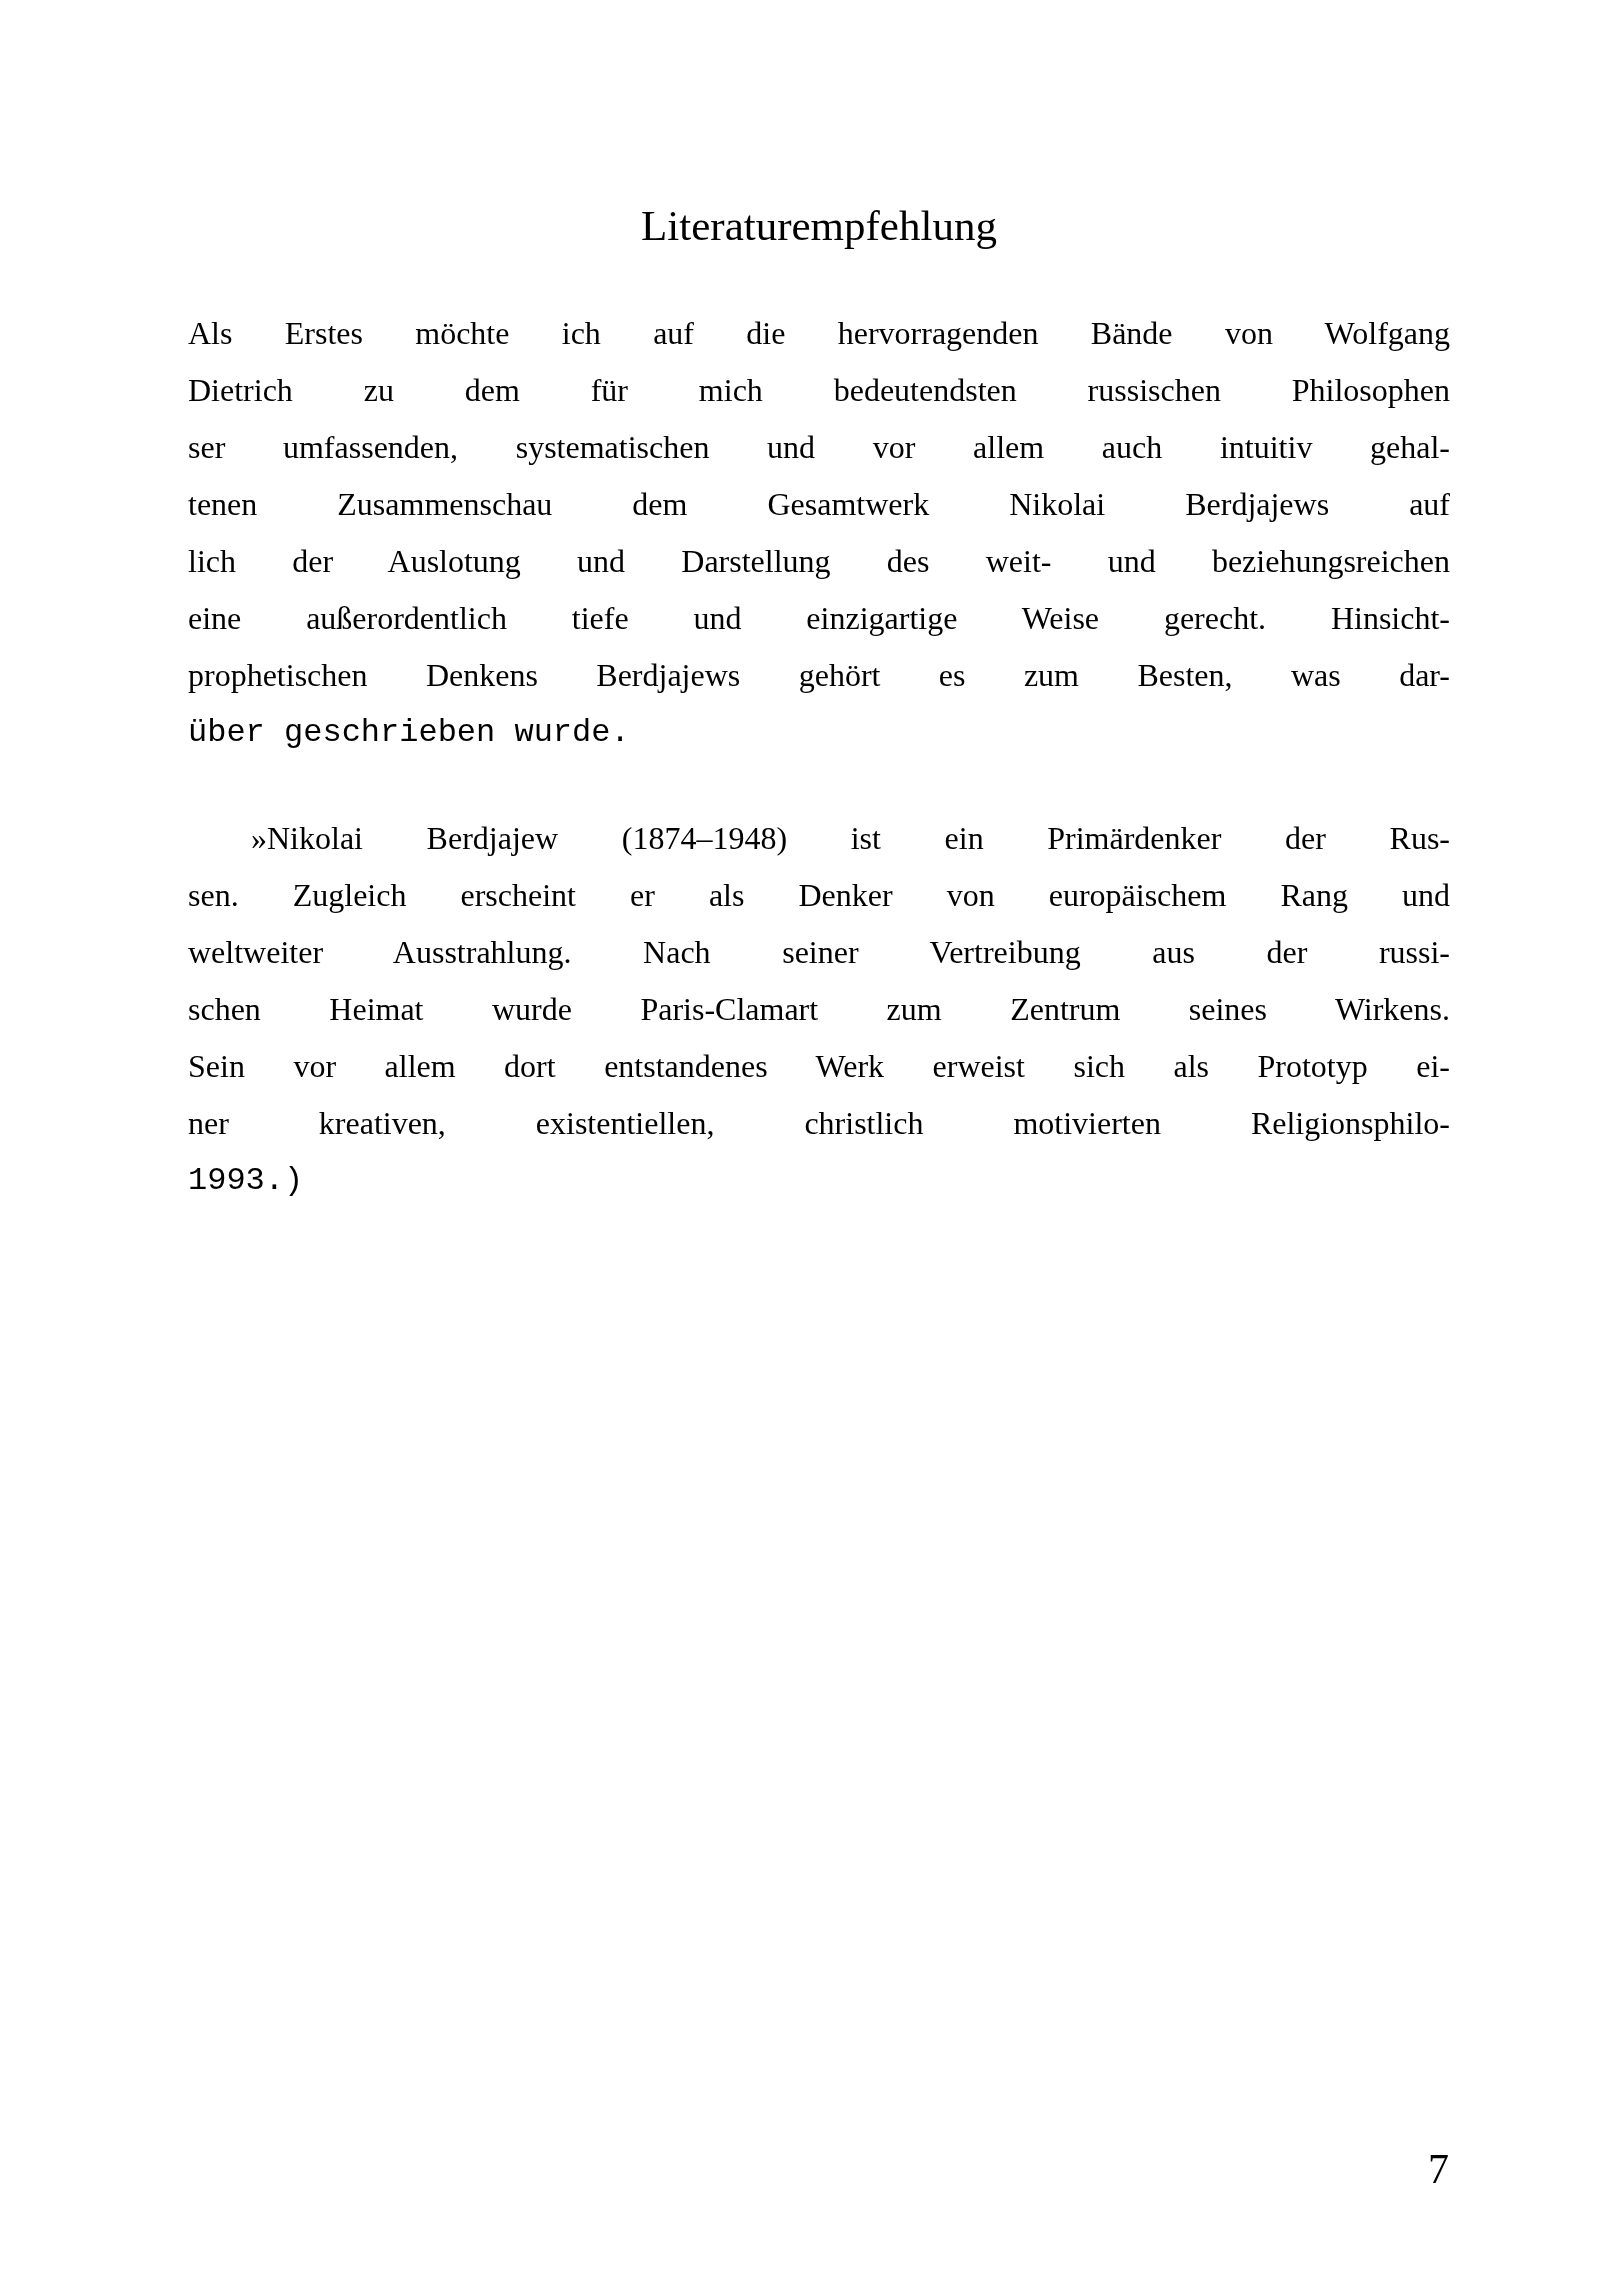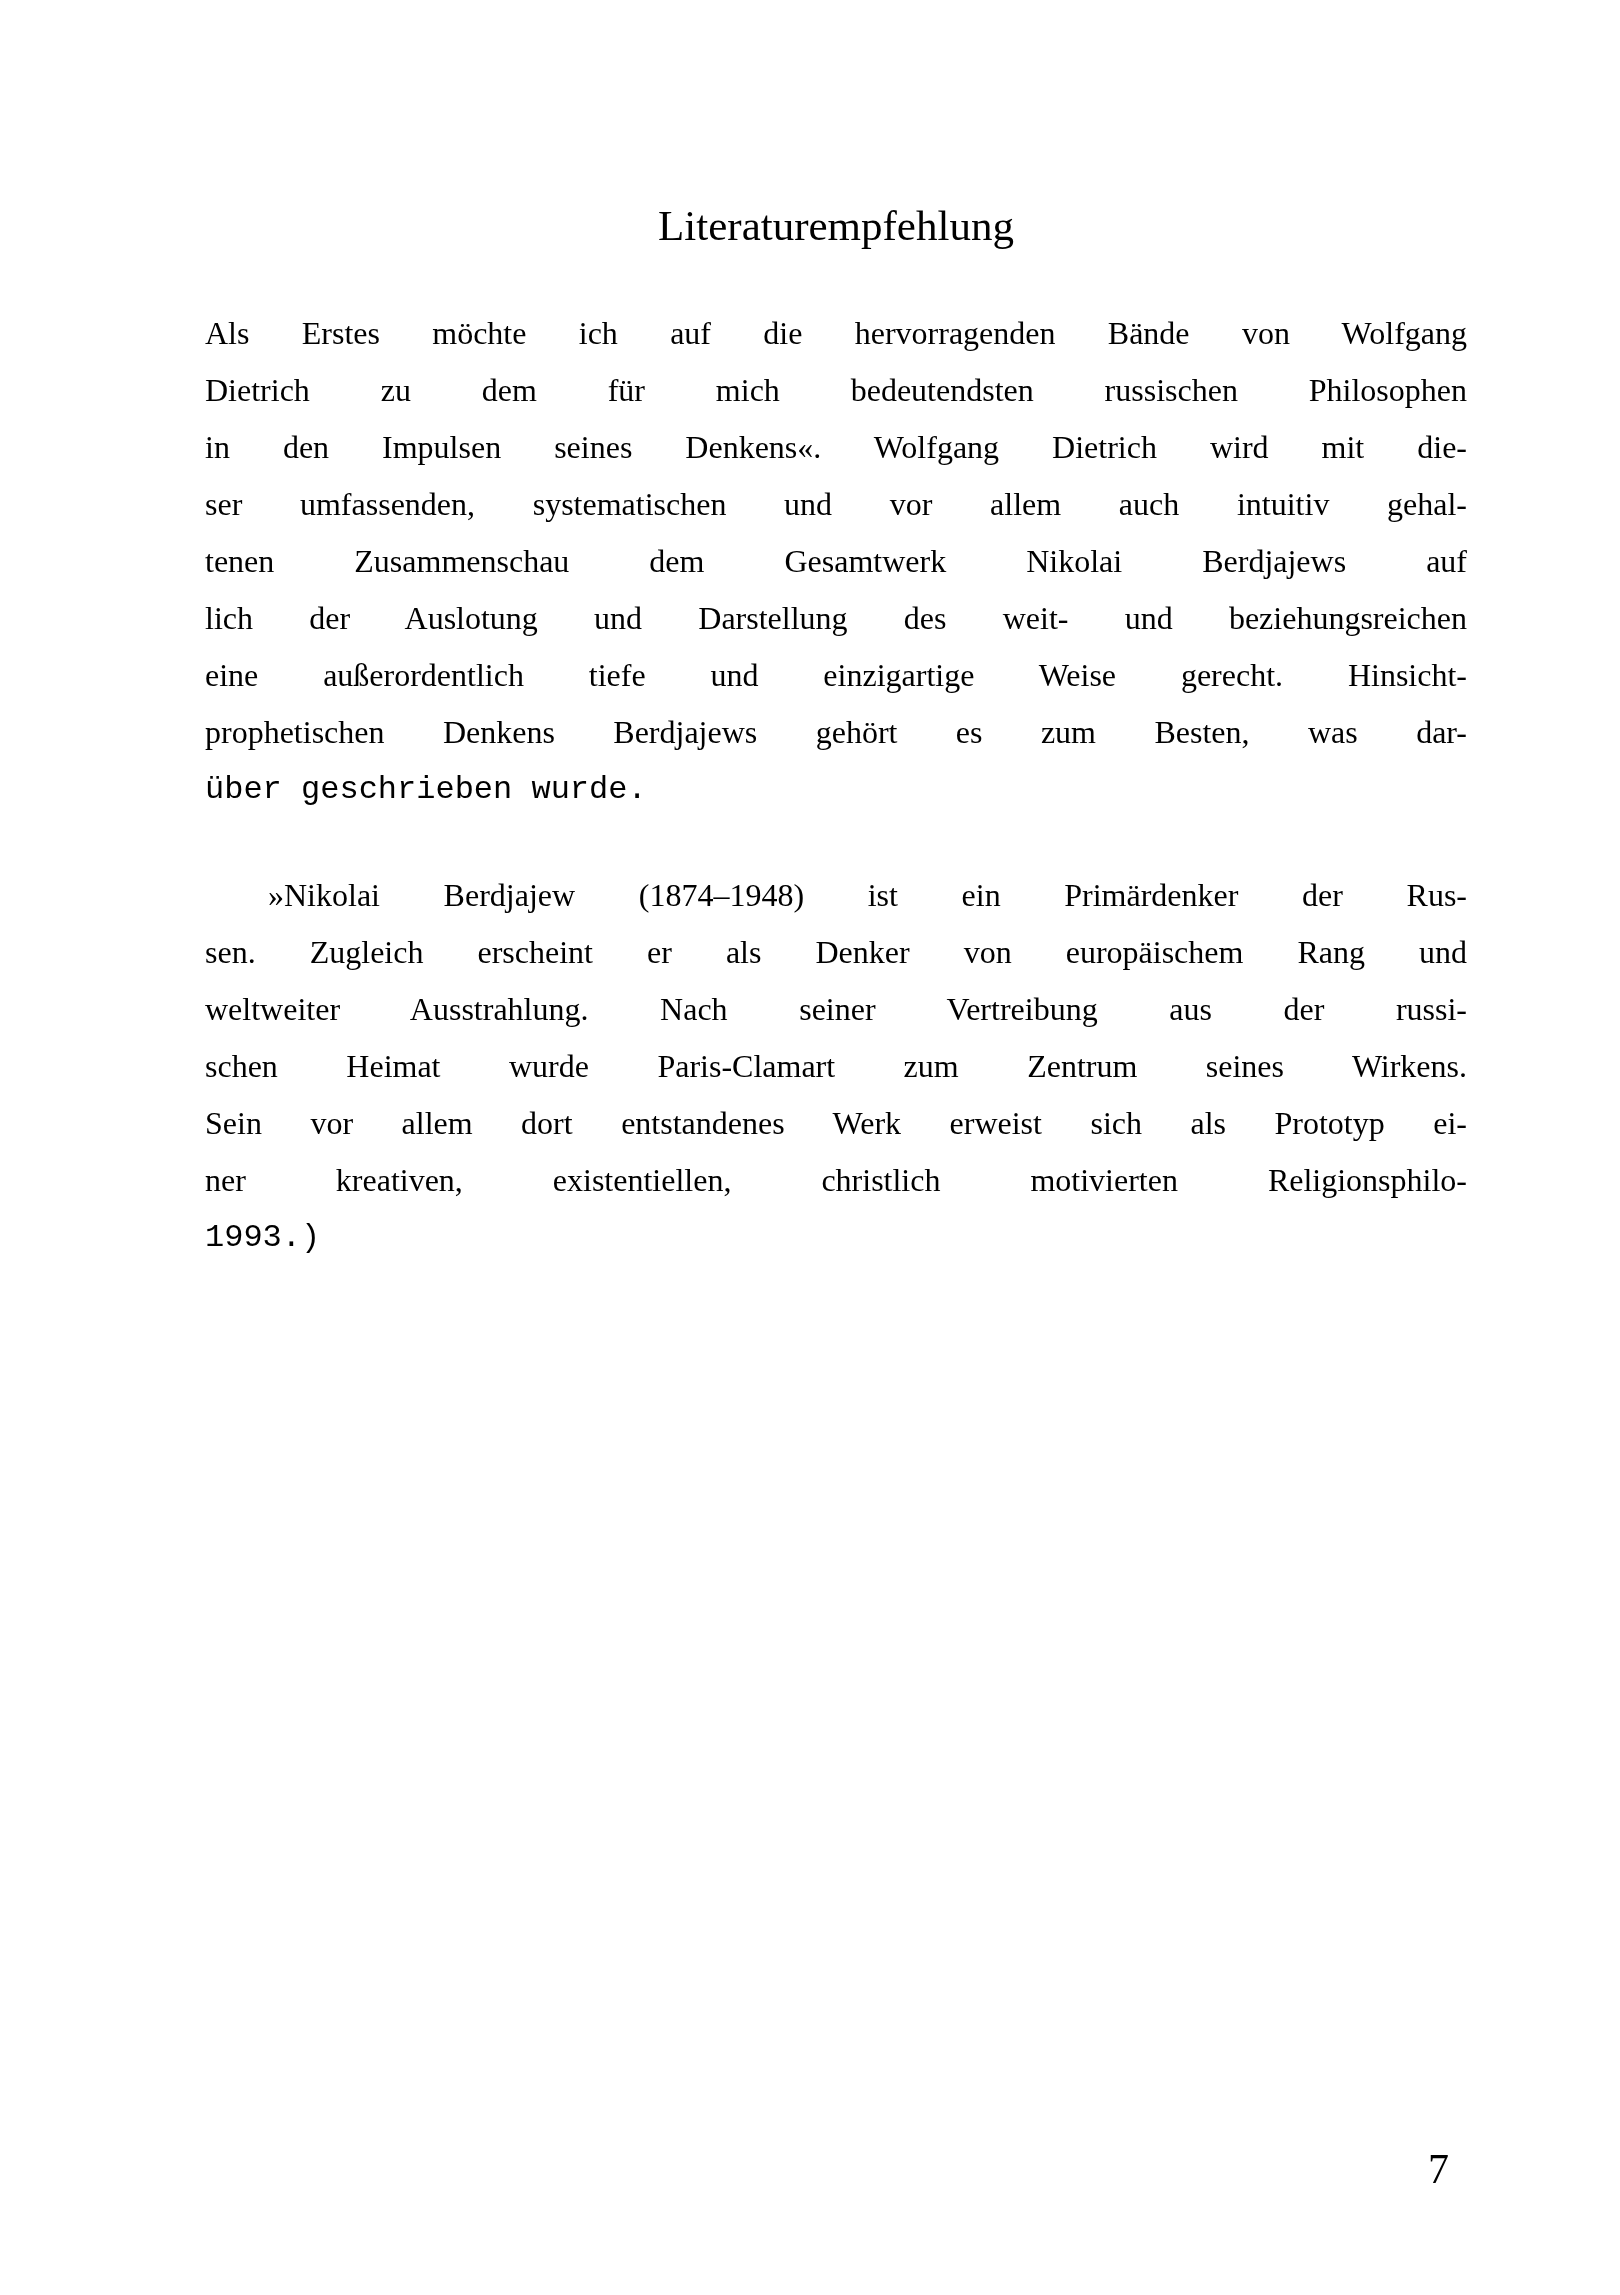--- a/index.html
+++ b/index.html
@@ -11,21 +11,21 @@
     width: 1620px;
     height: 2295px;
     position: relative;
     font-family: "Liberation Serif", "DejaVu Serif", serif;
     color: #000000;
     overflow: hidden;
   }
   .page {
     position: absolute;
     top: 0;
-    left: 205px;
+    left: 188px;
     width: 1262px;
     padding-top: 197px;
     box-sizing: content-box;
   }
   .title {
     font-size: 43px;
     line-height: 57px;
     text-align: center;
     font-weight: normal;
     margin: 0 0 51px 0;
@@ -62,21 +62,20 @@
 </head>
 <body>
 
 <div class="page">
   <h1 class="title">Literaturempfehlung</h1>
 
   <div>
       <div class="paragraph">
         <div class="line">Als Erstes möchte ich auf die hervorragenden Bände von Wolfgang</div>
         <div class="line">Dietrich zu dem für mich bedeutendsten russischen Philosophen</div>
-        <div class="line">in den Impulsen seines Denkens«. Wolfgang Dietrich wird mit die-</div>
         <div class="line">ser umfassenden, systematischen und vor allem auch intuitiv gehal-</div>
         <div class="line">tenen Zusammenschau dem Gesamtwerk Nikolai Berdjajews auf</div>
         <div class="line">lich der Auslotung und Darstellung des weit- und beziehungsreichen</div>
         <div class="line">eine außerordentlich tiefe und einzigartige Weise gerecht. Hinsicht-</div>
         <div class="line">prophetischen Denkens Berdjajews gehört es zum Besten, was dar-</div>
         <div class="line last">über geschrieben wurde.</div>
       </div>
       <div class="paragraph indent-first">
         <div class="line">»Nikolai Berdjajew (1874–1948) ist ein Primärdenker der Rus-</div>
         <div class="line">sen. Zugleich erscheint er als Denker von europäischem Rang und</div>

